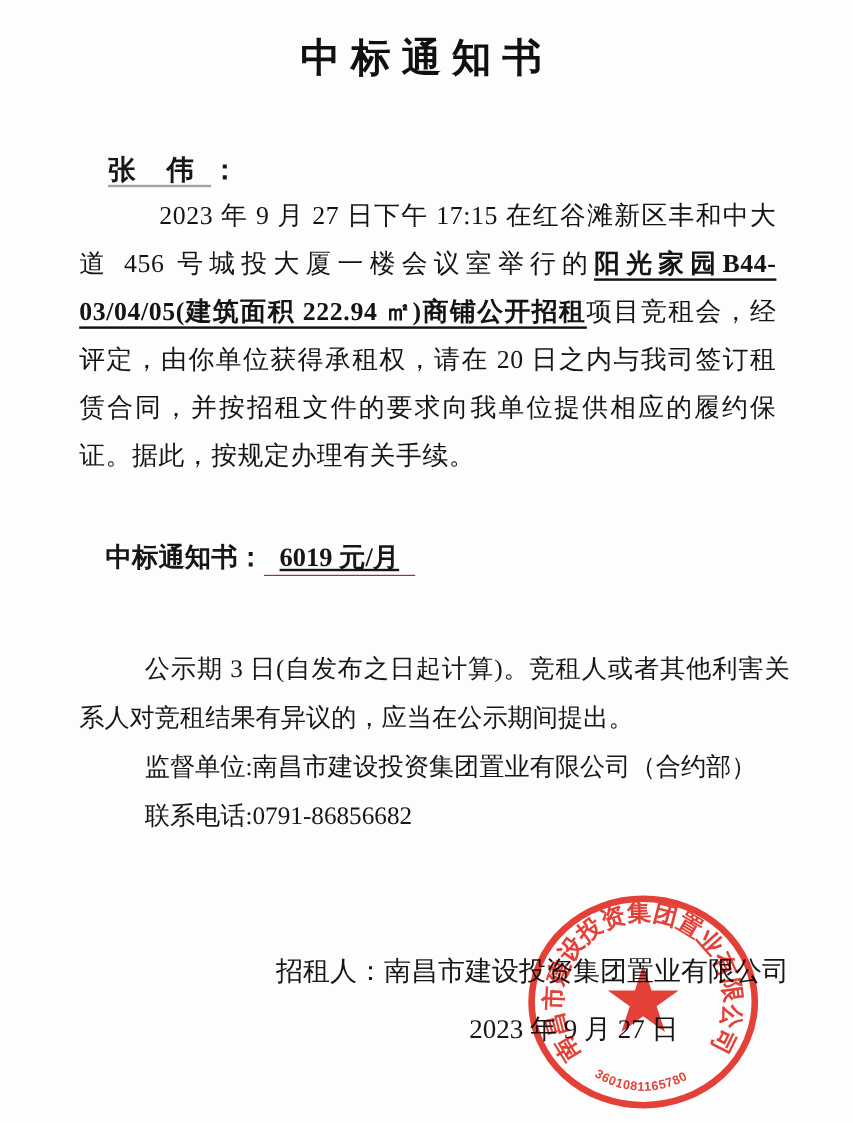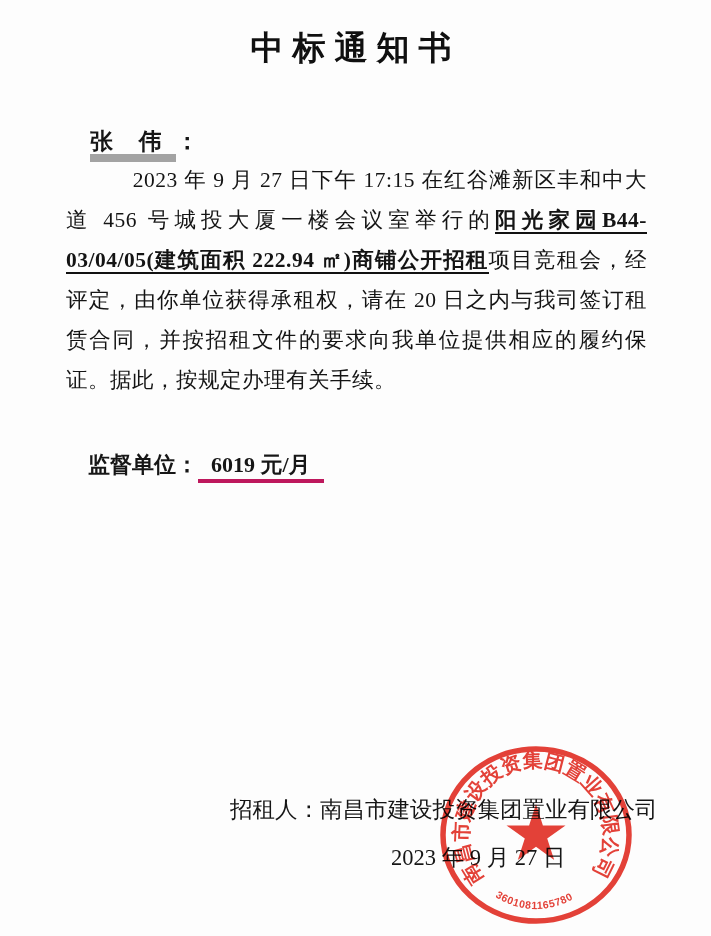--- a/index.html
+++ b/index.html
@@ -20,21 +20,21 @@
     font-size:33px;font-weight:bold;
     letter-spacing:9px;
     color:#101010;
   }
   .salutation{
     position:absolute;top:126px;left:90px;
     font-size:23px;font-weight:bold;
   }
   .salutation .name{
     letter-spacing:10px;
-    border-bottom:8px solid #a3a3a3;
+    border-bottom:2px solid #a3a3a3;
     padding-right:4px;
     text-align:center;
   }
   .para{
     position:absolute;
     font-size:21.5px;
     line-height:40px;
     text-align:justify;
     color:#141414;
   }
@@ -46,22 +46,23 @@
   .seg-strong{
     font-weight:bold;
     border-bottom:2px solid #111;
   }
   .result-line{
     position:absolute;top:450px;left:88px;
     font-size:22px;font-weight:bold;
     line-height:30px;
   }
   .result-line .result-value{
-    border-bottom:4px solid #be185d;
+    border-bottom:1px solid #be185d;
     padding:0 13px 2px 13px;
+    text-decoration:underline;
   }
   .lower-block{
     position:absolute;top:537px;left:66px;width:592px;
     font-size:21px;line-height:41px;
   }
   .lower-block p{
     margin:0;
     text-align:justify;
     text-indent:2.6em;
   }
@@ -96,22 +97,27 @@
 <body>
 
 <div class="page">
 
   <div class="doc-title">中标通知书</div>
 
   <div class="salutation"><span class="name">张 伟</span><span>：</span></div>
 
   <div class="para para-1"><span>2023 年 9 月 27 日下午 17:15 在红谷滩新区丰和中大道 456 号城投大厦一楼会议室举行的</span><span class="seg-strong">阳光家园B44-03/04/05(建筑面积 222.94 ㎡)商铺公开招租</span><span>项目竞租会，经评定，由你单位获得承租权，请在 20 日之内与我司签订租赁合同，并按招租文件的要求向我单位提供相应的履约保证。据此，按规定办理有关手续。</span></div>
 
-  <div class="result-line"><span>监督单位：</span><span class="result-value">6019 元/月</span></div>
+  <div class="result-line"><span>中标通知书：</span><span class="result-value">6019 元/月</span></div>
 
+  <div class="lower-block">
+    <p>公示期 3 日(自发布之日起计算)。竞租人或者其他利害关系人对竞租结果有异议的，应当在公示期间提出。</p>
+    <p class="no-justify">监督单位:南昌市建设投资集团置业有限公司（合约部）</p>
+    <p class="no-justify">联系电话:0791-86856682</p>
+  </div>
 
   <div class="sign-line"><span>招租人：</span><span>南昌市建设投资集团置业有限公司</span></div>
 
   <div class="date-line">2023 年 9 月 27 日</div>
 
   <div class="seal">
     <svg viewBox="0 0 198 184" xmlns="http://www.w3.org/2000/svg">
       <defs>
         <path id="ringPath" d="M 46.9 134.7 A 68 68 0 1 1 151.1 134.7" fill="none"></path>
         <path id="codePath" d="M 56.5 151.6 A 74 74 0 0 0 141.5 151.6" fill="none"></path>

